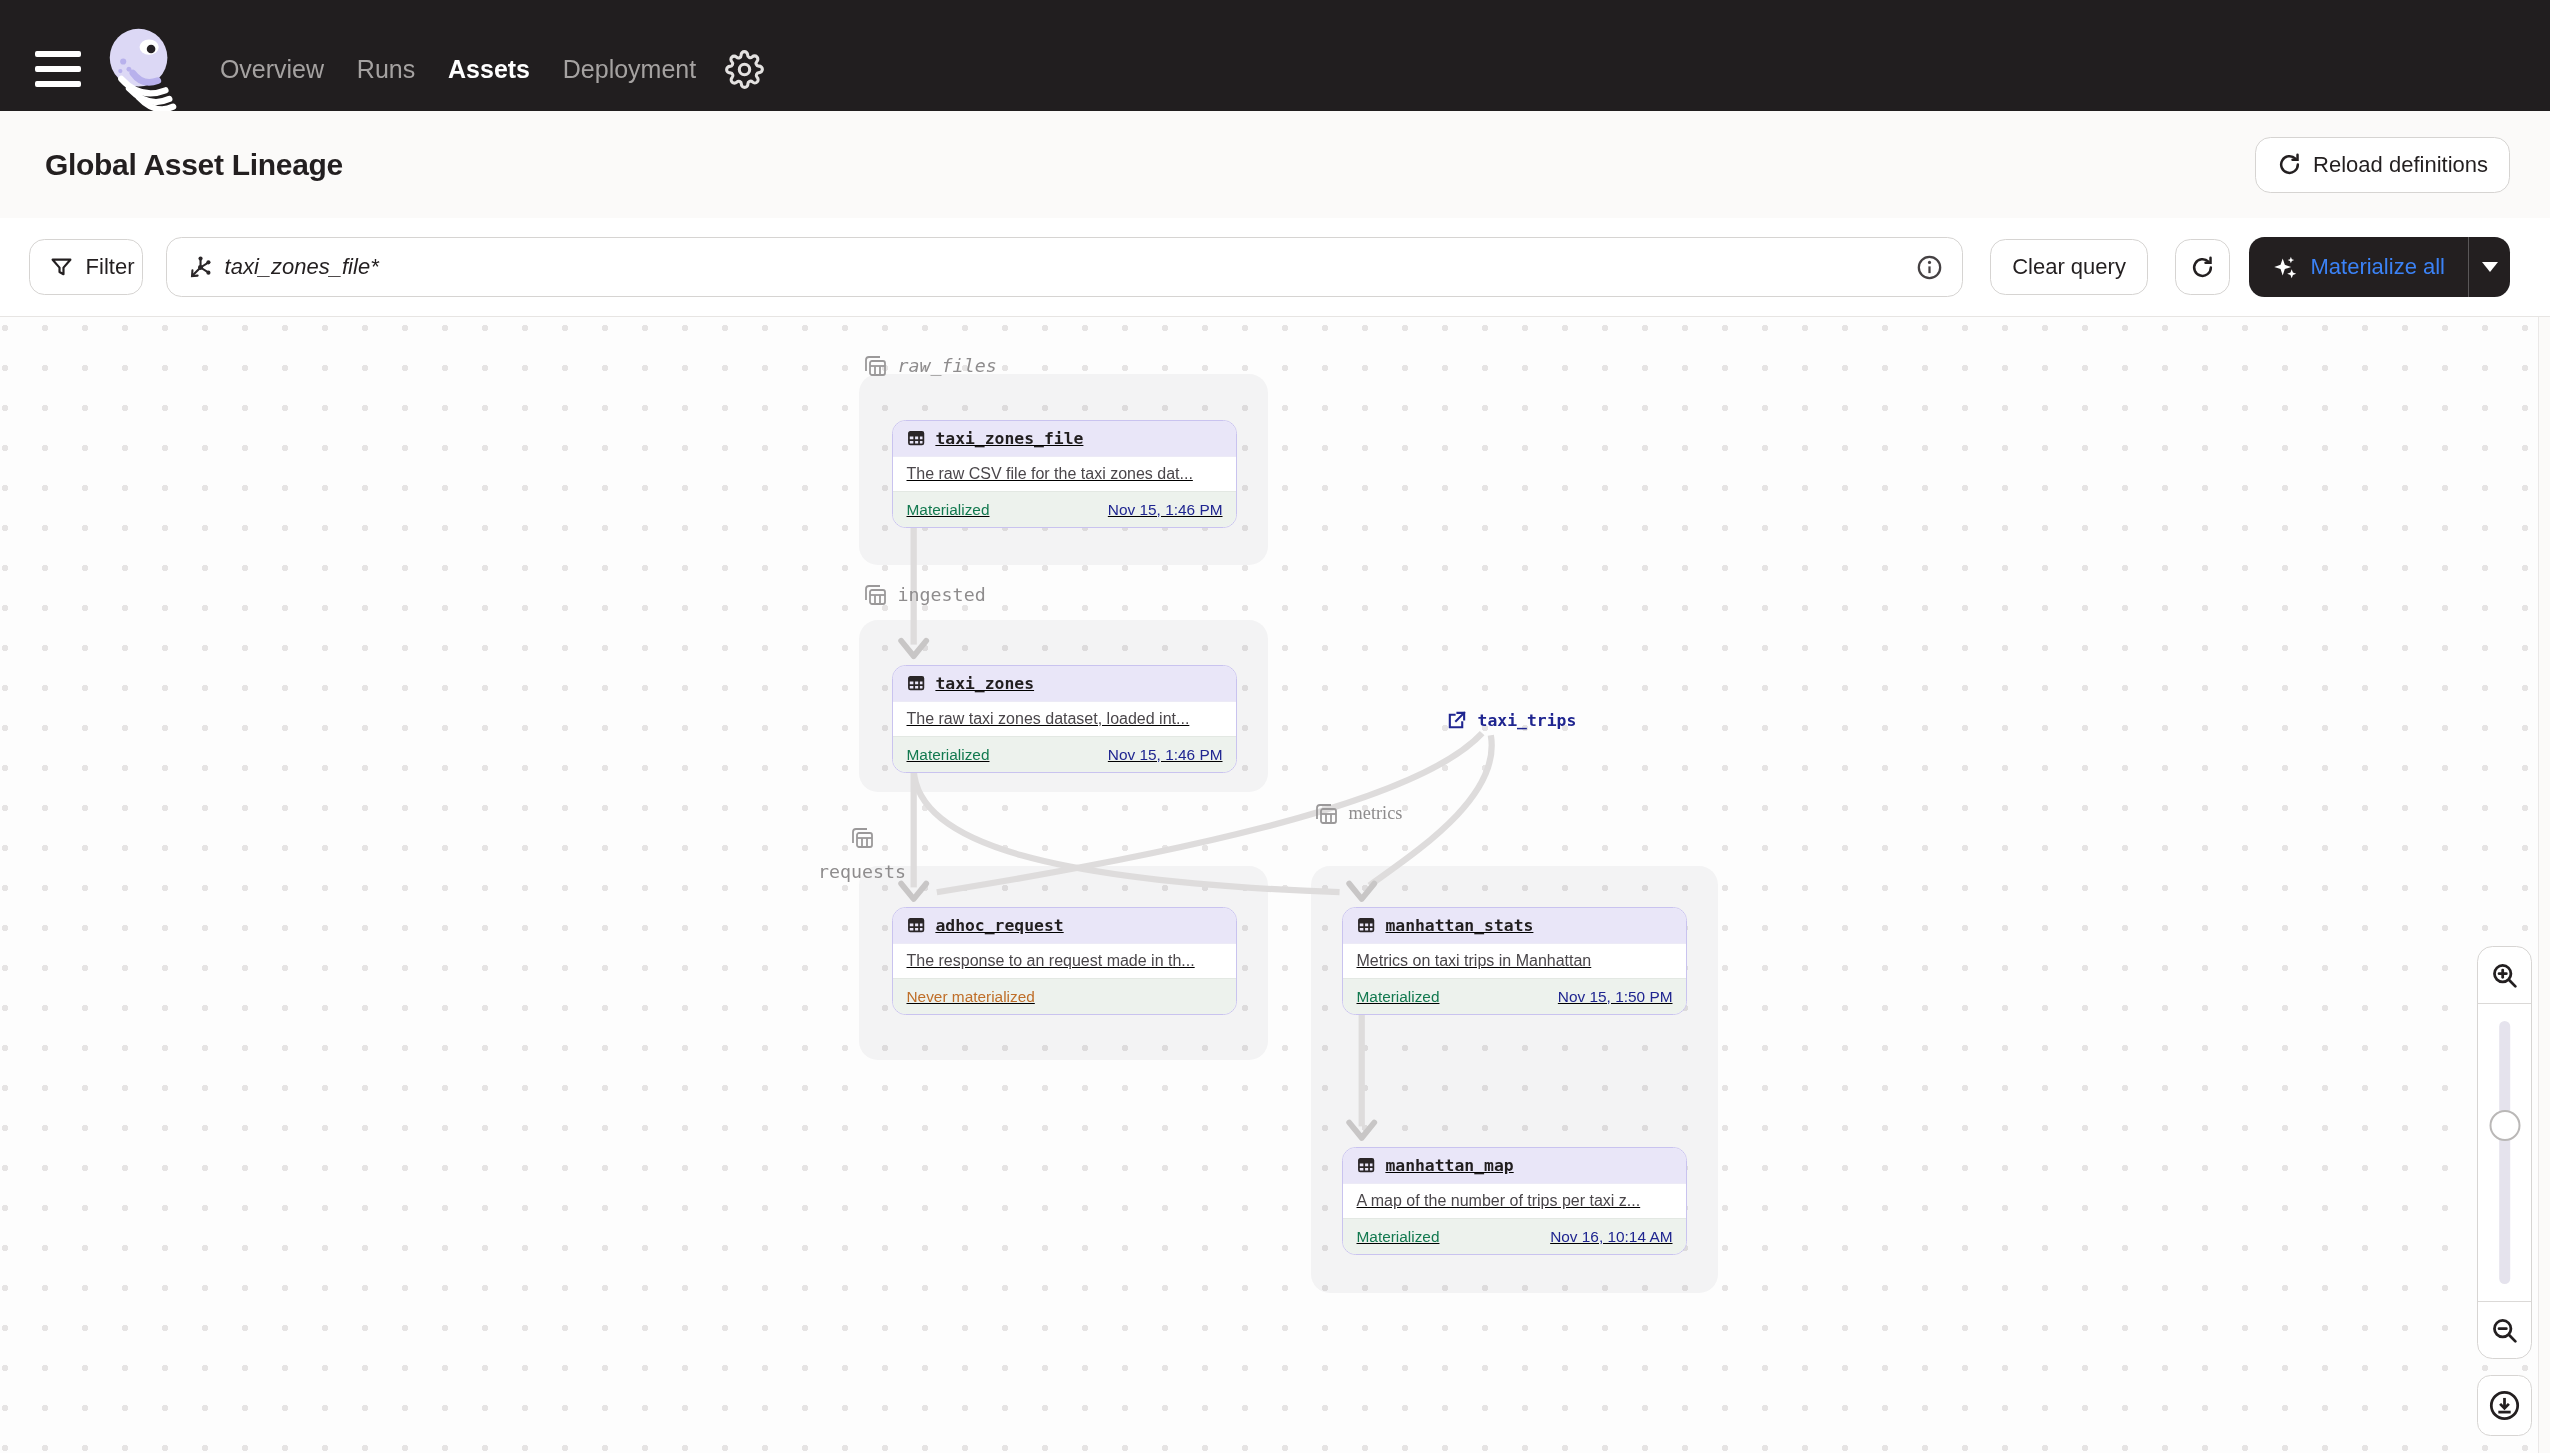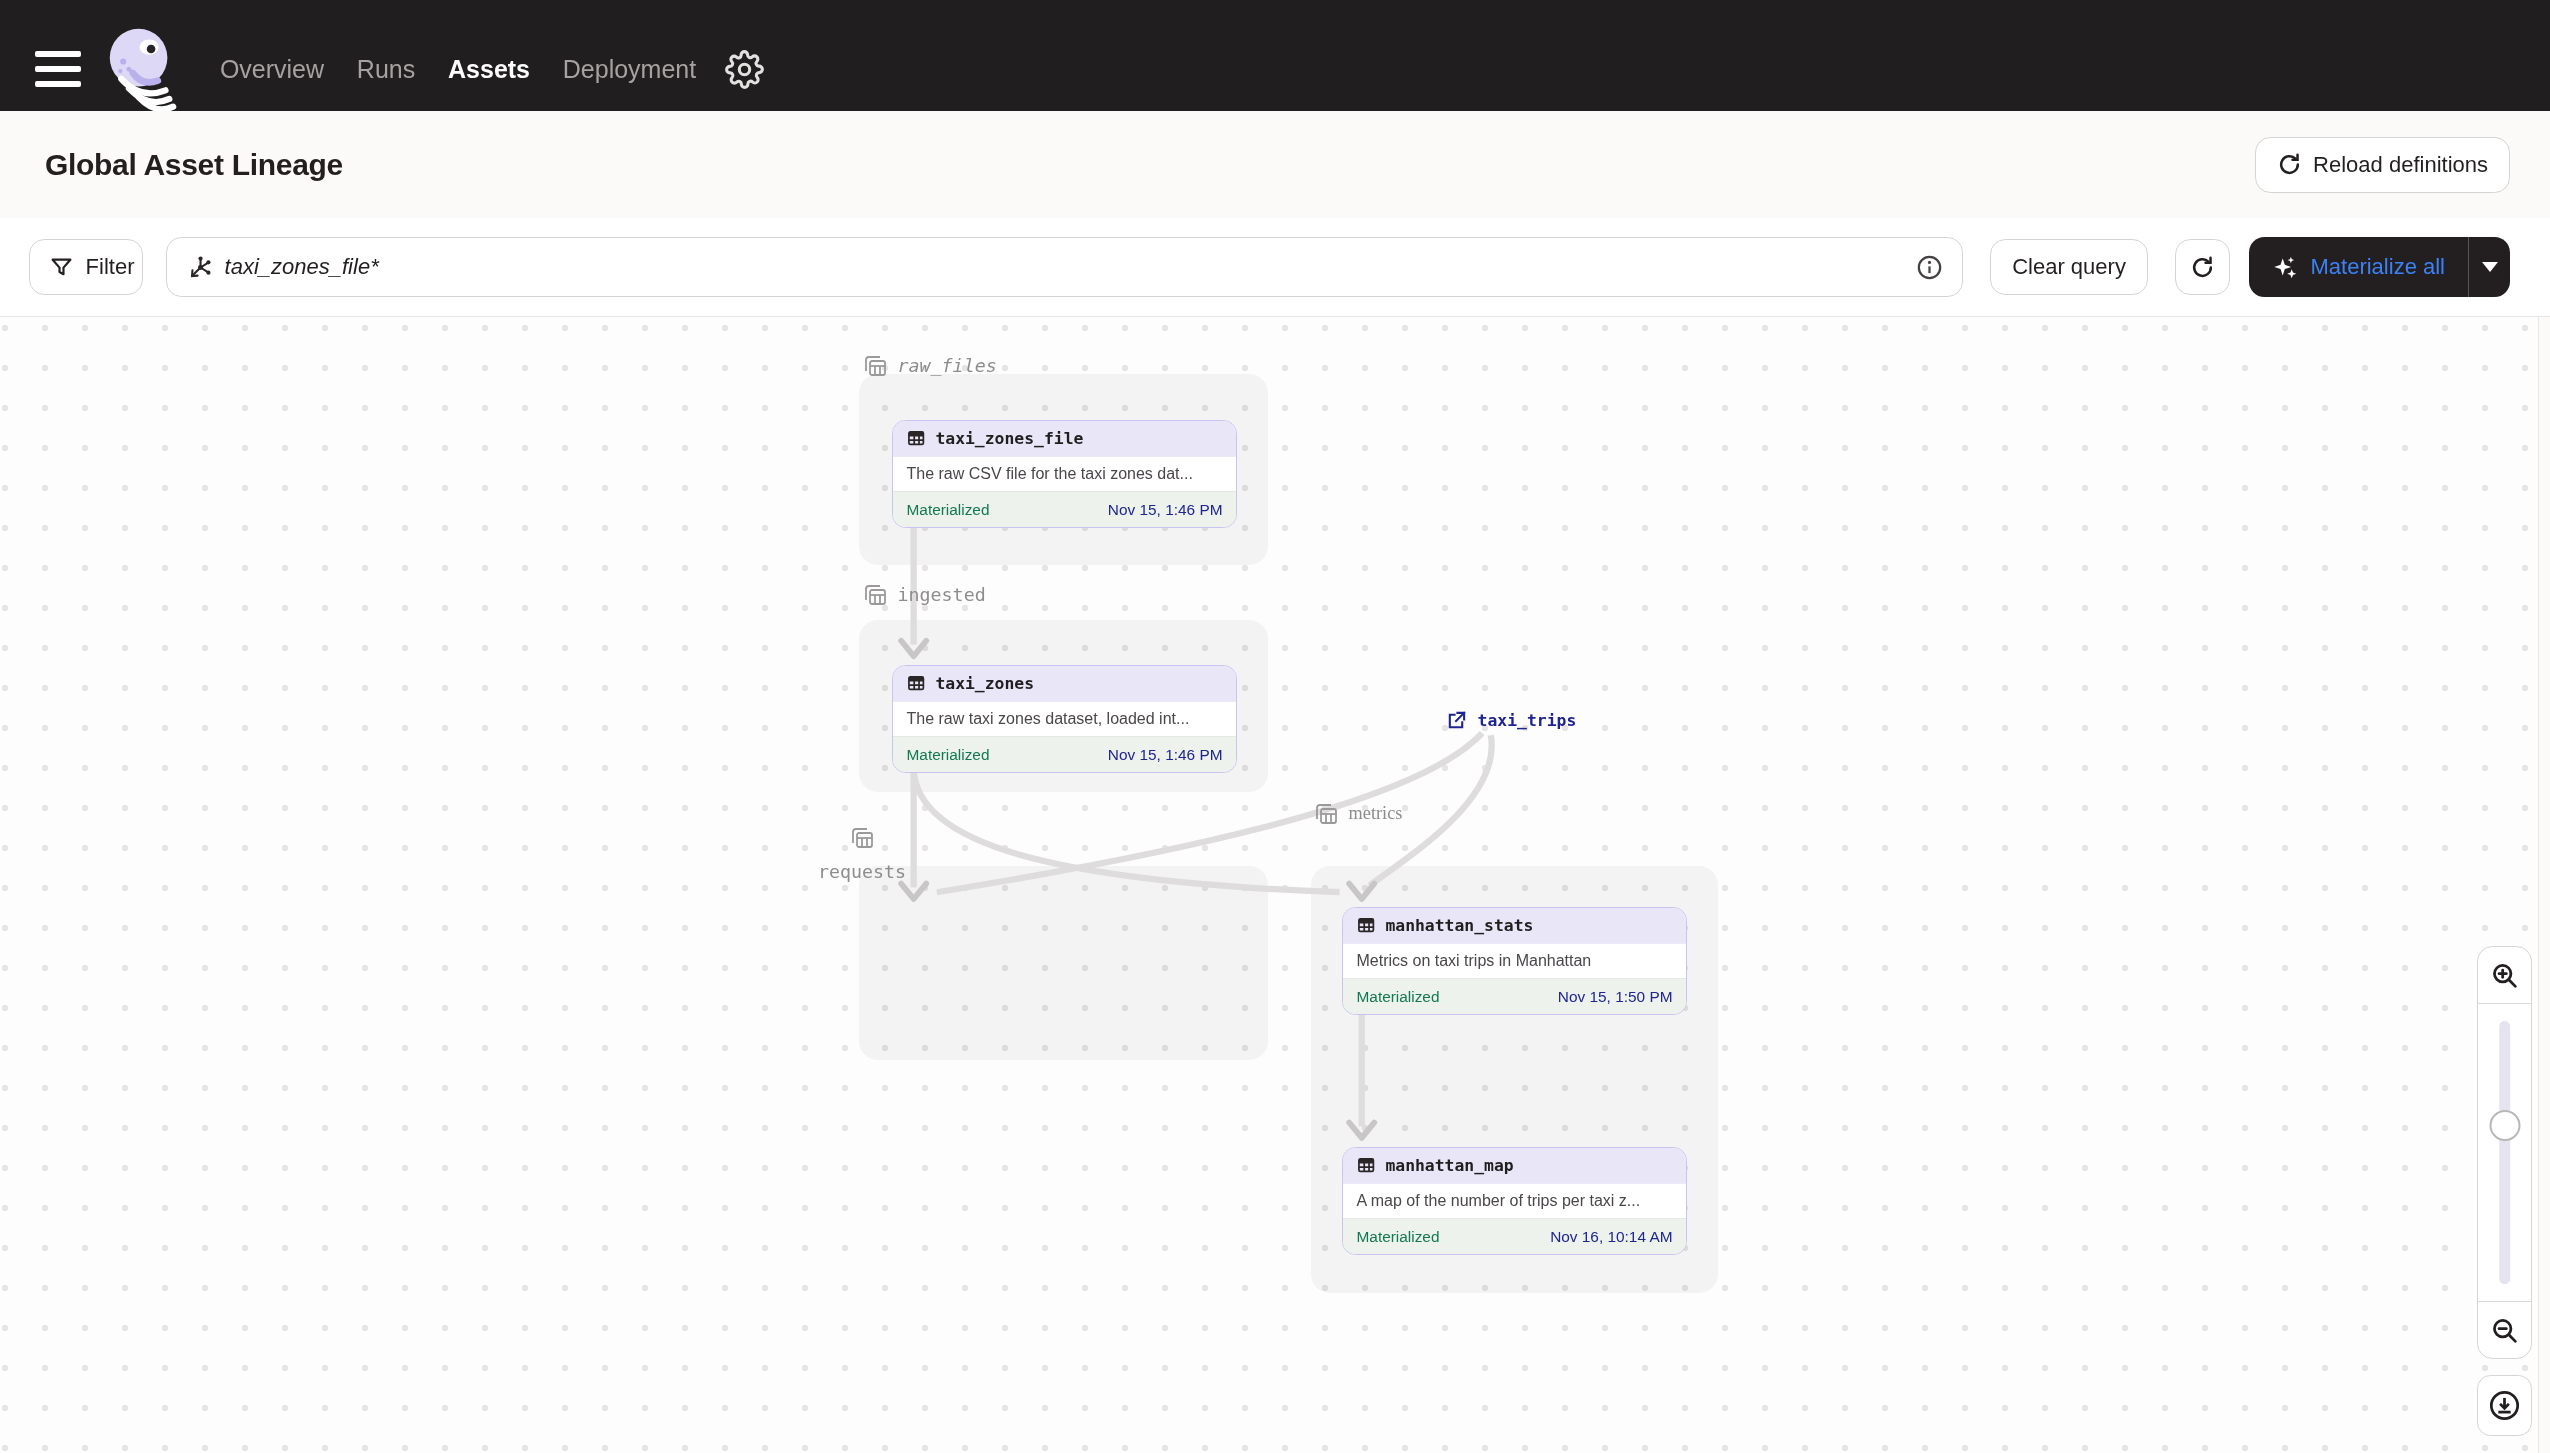--- a/index.html
+++ b/index.html
@@ -61,21 +61,21 @@
   .edges { position:absolute; left:0; top:0; width:2550px; height:1136px; }
   .edge { fill:none; stroke:#dedcdc; stroke-width:6.5px; }
   .arrow { fill:none; stroke:#c8c6c6; stroke-width:6px; stroke-linecap:round; stroke-linejoin:round; }
 
   .group-box { position:absolute; background:rgba(33,25,49,0.045); border-radius:19px; }
   .group-label { position:absolute; display:flex; align-items:center; gap:9.6px; height:33px;
     color:#8e8c8d; font-size:18.3px; cursor:pointer; }
   .group-label svg { width:26px; height:26px; color:#9b999a; flex:none; }
 
   .asset-node { position:absolute; width:345px; border:1.9px solid #c9c3ef; border-radius:13.5px;
-    background:#fff; overflow:hidden; cursor:pointer; }
+    background:#fff; overflow:hidden; cursor:pointer;text-decoration:underline; }
   .node-header { height:35px; background:#e9e6f8; display:flex; align-items:center; gap:10.6px; padding:0 13.5px; }
   .node-header svg { width:18.3px; height:18.3px; color:#2a2628; flex:none; }
   .node-name { font-size:16.4px; font-weight:700; color:#211e1f; }
   .node-desc { height:35px; display:flex; align-items:center; padding:0 13.5px; color:#4a464a;
     font-size:16px; white-space:nowrap; overflow:hidden; border-top:1px solid #eceaf6; }
   .node-footer { height:36px; background:#edf2ed; display:flex; align-items:center;
     justify-content:space-between; padding:0 13.5px; border-top:1px solid #e3e8e3; }
   .node-status { font-size:15.4px; }
   .status-materialized { color:#12794f; }
   .status-never { color:#bf6e28; }
@@ -308,20 +308,38 @@
       </svg>
       <span class="node-name mono">taxi_zones</span>
     </div>
     <div class="node-desc">The raw taxi zones dataset, loaded int...</div>
     <div class="node-footer">
       <span class="node-status status-materialized">Materialized</span>
       <span class="node-time">Nov 15, 1:46 PM</span>
     </div>
   </div>
 
+  <div class="asset-node" style="left:892px; top:590px;">
+    <div class="node-header">
+      <svg viewBox="0 0 19 19" fill="none" stroke="currentColor" stroke-width="1.8">
+        <rect x="2" y="3" width="15" height="13" rx="1.5"></rect>
+        <rect x="2" y="3" width="15" height="4" fill="currentColor" stroke="none"></rect>
+        <line x1="2" y1="7" x2="17" y2="7"></line>
+          <line x1="7.5" y1="7" x2="7.5" y2="16"></line>
+          <line x1="12.5" y1="7" x2="12.5" y2="16"></line>
+          <line x1="2" y1="11.5" x2="17" y2="11.5"></line>
+      </svg>
+      <span class="node-name mono">adhoc_request</span>
+    </div>
+    <div class="node-desc">The response to an request made in th...</div>
+    <div class="node-footer">
+      <span class="node-status status-never">Never materialized</span>
+      <span class="node-time"></span>
+    </div>
+  </div>
 
   <div class="asset-node" style="left:1342px; top:590px;">
     <div class="node-header">
       <svg viewBox="0 0 19 19" fill="none" stroke="currentColor" stroke-width="1.8">
         <rect x="2" y="3" width="15" height="13" rx="1.5"></rect>
         <rect x="2" y="3" width="15" height="4" fill="currentColor" stroke="none"></rect>
         <line x1="2" y1="7" x2="17" y2="7"></line>
           <line x1="7.5" y1="7" x2="7.5" y2="16"></line>
           <line x1="12.5" y1="7" x2="12.5" y2="16"></line>
           <line x1="2" y1="11.5" x2="17" y2="11.5"></line>

